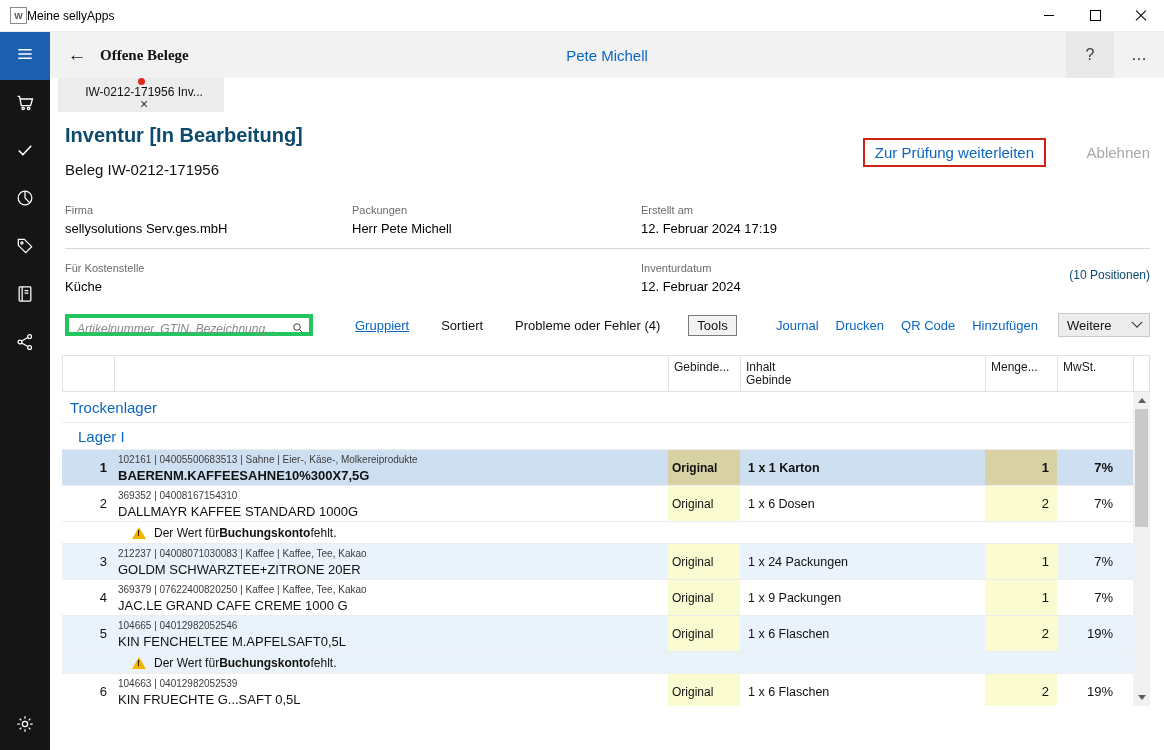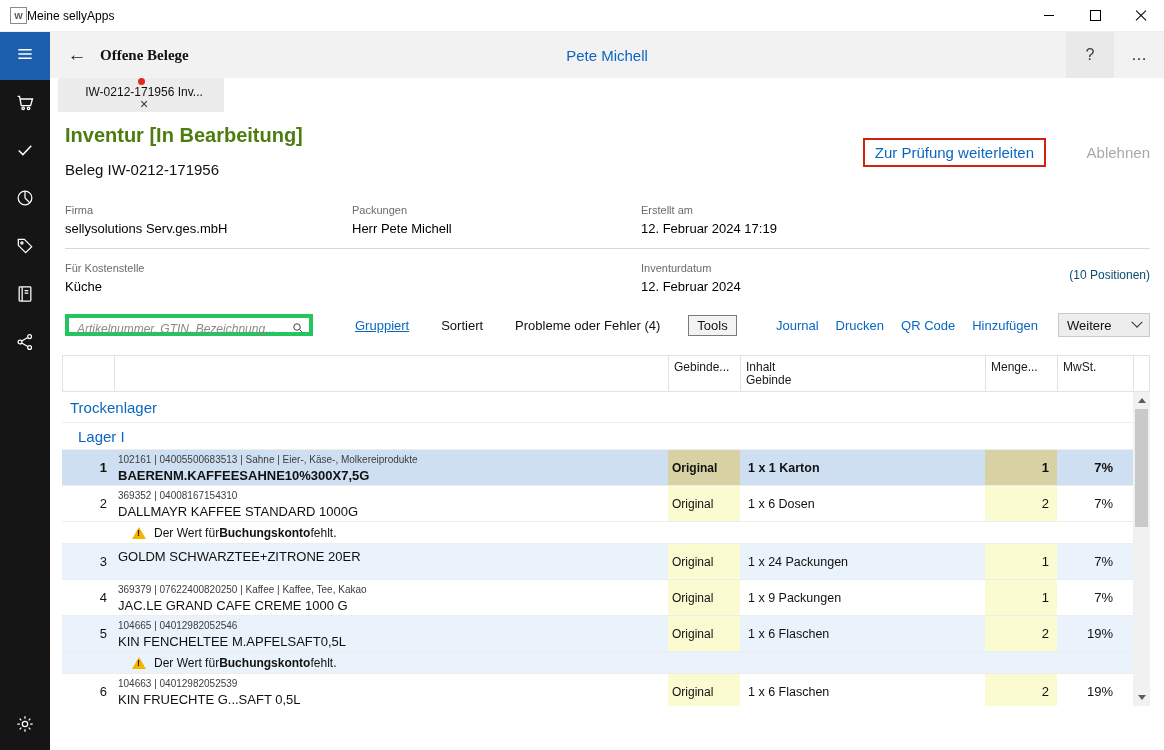--- a/index.html
+++ b/index.html
@@ -41,21 +41,21 @@
   
   .tabstrip{position:absolute;left:50px;top:78px;width:1114px;height:34px;background:#fff;}
   .tab{position:absolute;left:8px;top:0;height:34px;width:166px;background:#ececec;
     display:flex;align-items:center;padding:0 9px;box-sizing:border-box;flex-direction:column;}
   .tab-dot{width:7px;height:7px;border-radius:50%;background:#e0281e;flex:none;}
   .tab-label{font-size:12px;margin-left:6px;white-space:nowrap;overflow:hidden;flex:1;}
   .tab-close{font-size:14px;color:#333;margin-left:6px;}
 
   
   .content{position:absolute;left:50px;top:112px;width:1114px;height:638px;background:#fff;}
-  .doc-title{position:absolute;left:15px;top:12px;font-size:20px;font-weight:bold;color:#4d7c0f;}
+  .doc-title{position:absolute;left:15px;top:12px;font-size:20px;font-weight:bold;color:#0c4a6e;}
   .doc-beleg{position:absolute;left:15px;top:49px;font-size:15px;}
   .btn-forward{position:absolute;right:118px;top:26px;border:2px solid #cf2213;color:#0b66c1;
     font-size:15px;padding:4px 10px;background:#fff;}
   .btn-reject{position:absolute;right:14px;top:32px;color:#a9a9a9;font-size:15px;}
 
   .field{position:absolute;}
   .flabel{font-size:11px;color:#6b6b6b;}
   .fvalue{font-size:13px;color:#000;margin-top:5px;}
   .f-firma{left:15px;top:92px;}
   .f-bearbeiter{left:302px;top:92px;}
@@ -323,20 +323,21 @@
               <span class="warn-icon"></span>
               <span>Der Wert für </span>
                 <b>Buchungskonto</b>
                 <span> fehlt.</span>
             </div>
           </div>
 
           <div class="trow alt">
             <div class="c-num">3</div>
             <div class="c-desc">
+              <div class="meta">212237 | 04008071030083 | Kaffee | Kaffee, Tee, Kakao</div>
               <div class="iname">GOLDM SCHWARZTEE+ZITRONE 20ER</div>
             </div>
             <div class="c-geb hl-soft">Original</div>
             <div class="c-inh">1 x 24 Packungen</div>
             <div class="c-men hl-soft">1</div>
             <div class="c-mwst">7%</div>
           </div>
 
           <div class="trow">
             <div class="c-num">4</div>

